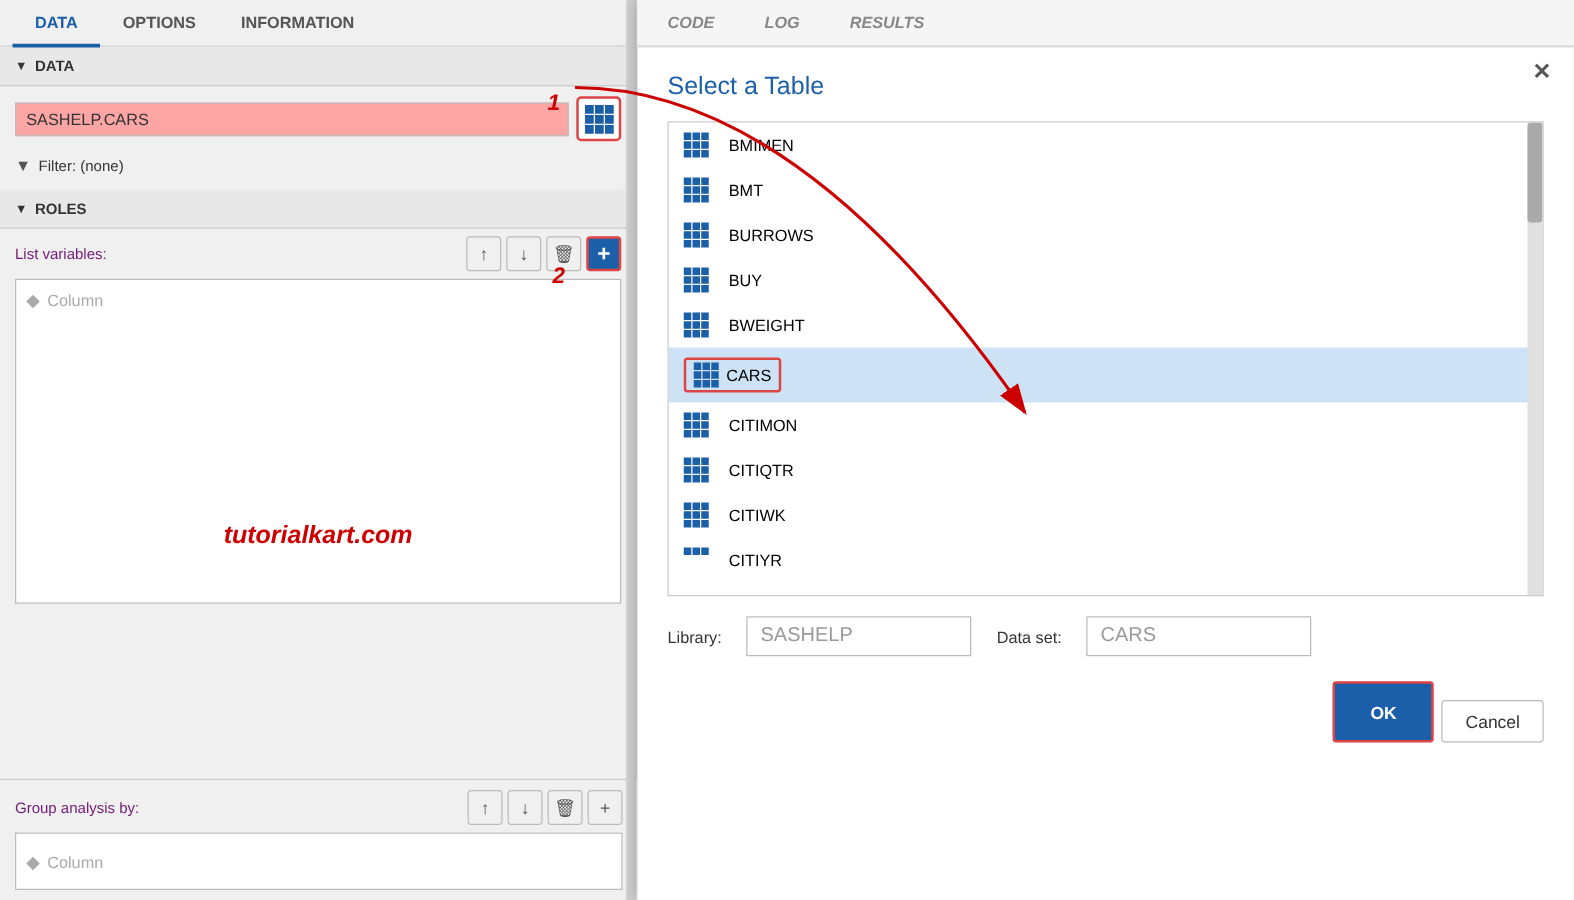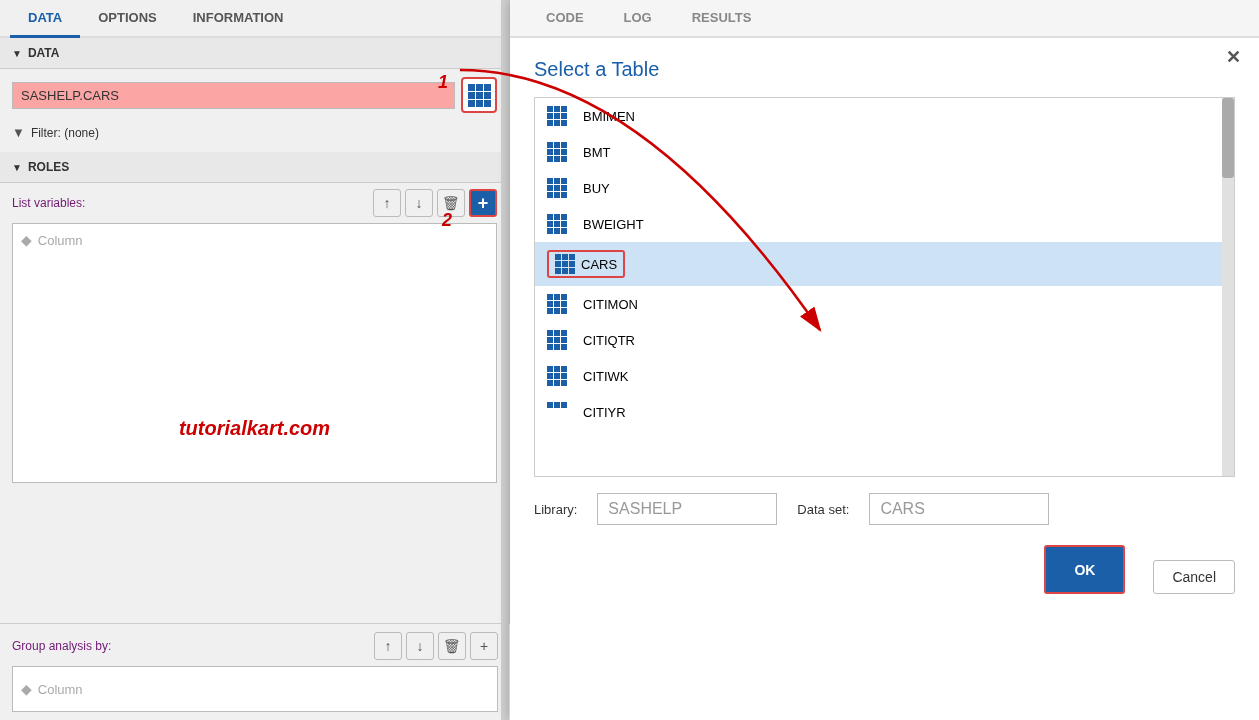--- a/index.html
+++ b/index.html
@@ -240,21 +240,22 @@
       width: 749px; height: 720px;
       background: white;
       box-shadow: -2px 0 10px rgba(0,0,0,0.2);
     }
 
     
     .dialog-top-tabs {
       display: flex;
       background: #f5f5f5;
       border-bottom: 2px solid #ddd;
-      padding: 0 16px;
+      padding: 0 4px;
+      font-style: italic;
     }
     .dialog-top-tab {
       padding: 10px 20px;
       font-size: 13px;
       font-weight: bold;
       color: #888;
       cursor: pointer;
       border-bottom: 3px solid transparent;
       margin-bottom: -2px;
     }
@@ -357,21 +358,21 @@
       background: white;
       font-size: 16px;
       color: #999;
       width: 180px;
     }
 
     
     .dialog-actions {
       display: flex;
       justify-content: flex-end;
-      gap: 28px;
+      gap: 6px;
       margin-top: 20px;
     }
     .btn-ok {
       padding: 8px 28px;
       background: #1a5fa8;
       color: white;
       border: 2px solid #d44;
       border-radius: 3px;
       font-size: 14px;
       font-weight: bold;
@@ -537,20 +538,34 @@
             <div class="table-icon-cell"></div>
             <div class="table-icon-cell"></div>
             <div class="table-icon-cell"></div>
             <div class="table-icon-cell"></div>
             <div class="table-icon-cell"></div>
             <div class="table-icon-cell"></div>
             <div class="table-icon-cell"></div>
             <div class="table-icon-cell"></div>
             <div class="table-icon-cell"></div>
           </div>
+          <span>BURROWS</span>
+        </div>
+        <div class="table-list-item">
+          <div class="table-icon">
+            <div class="table-icon-cell"></div>
+            <div class="table-icon-cell"></div>
+            <div class="table-icon-cell"></div>
+            <div class="table-icon-cell"></div>
+            <div class="table-icon-cell"></div>
+            <div class="table-icon-cell"></div>
+            <div class="table-icon-cell"></div>
+            <div class="table-icon-cell"></div>
+            <div class="table-icon-cell"></div>
+          </div>
           <span>BUY</span>
         </div>
         <div class="table-list-item">
           <div class="table-icon">
             <div class="table-icon-cell"></div>
             <div class="table-icon-cell"></div>
             <div class="table-icon-cell"></div>
             <div class="table-icon-cell"></div>
             <div class="table-icon-cell"></div>
             <div class="table-icon-cell"></div>

